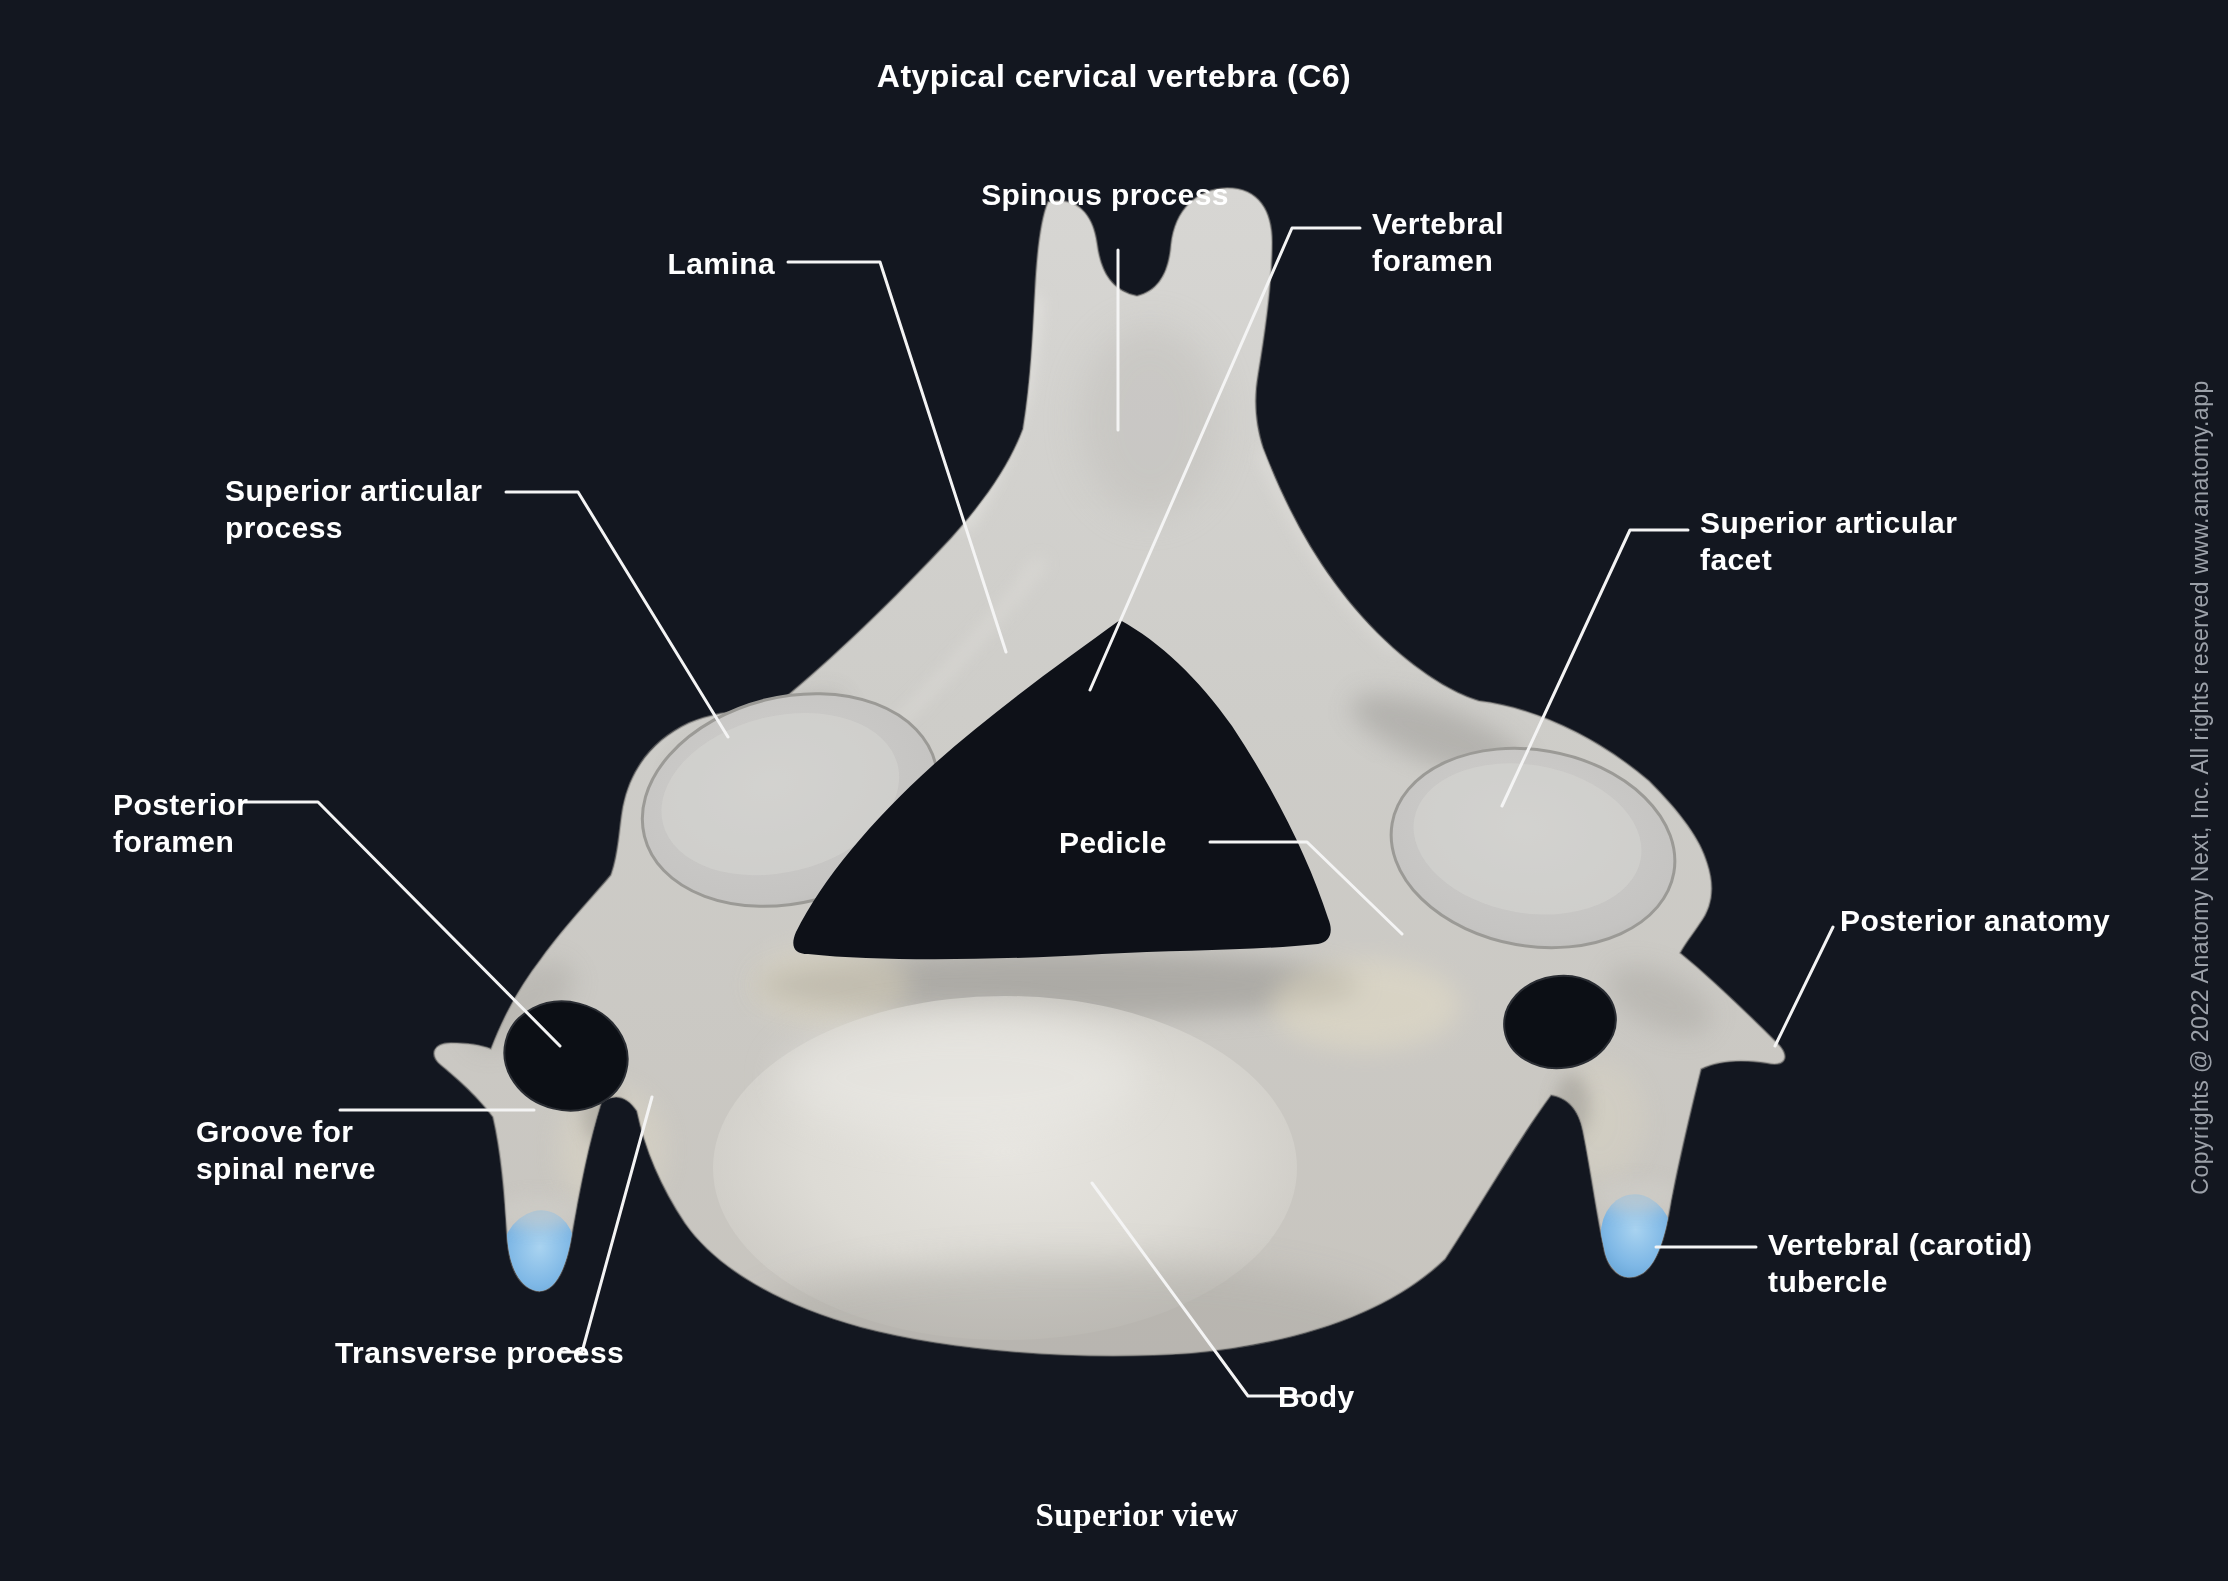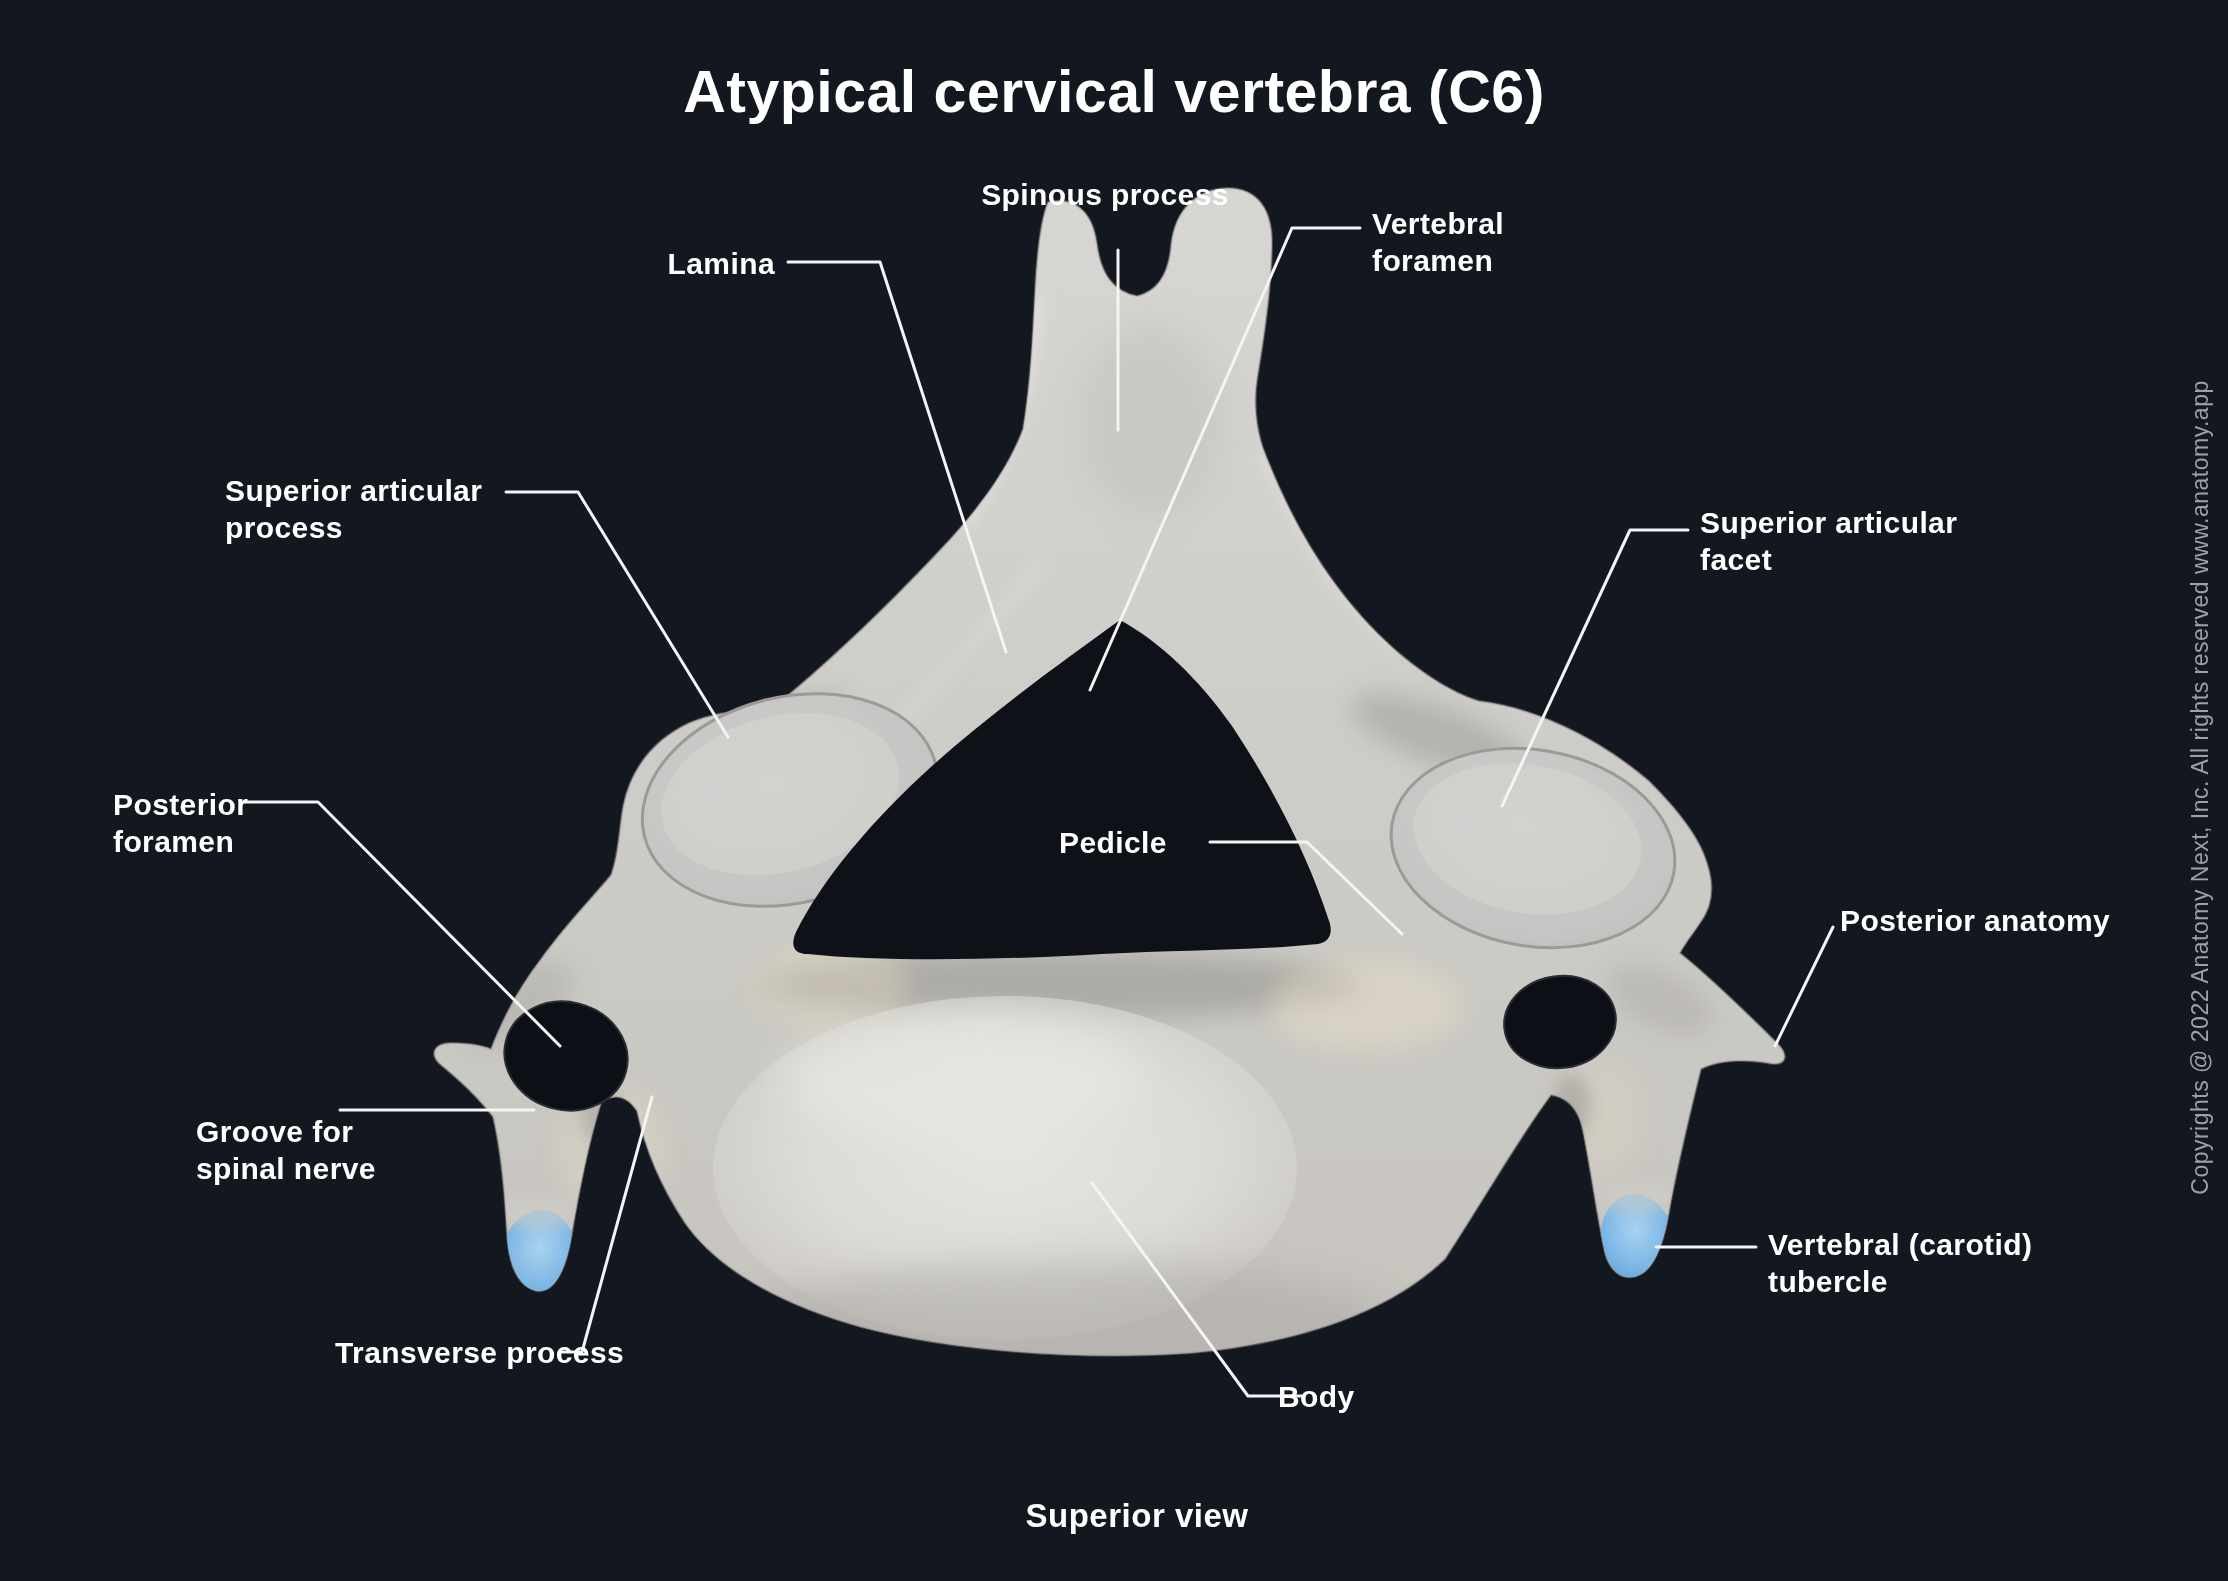--- a/index.html
+++ b/index.html
@@ -8,21 +8,21 @@
   }
   html,body{margin:0;padding:0;background:#000;}
   #stage{
     position:relative; width:2228px; height:1581px; overflow:hidden;
     background:var(--background);
     font-family:"Liberation Sans", sans-serif;
   }
   #vertebra-svg{position:absolute; left:0; top:0;}
   .page-title{
     position:absolute; left:1114px; top:58px; transform:translateX(-50%);
-    color:var(--label-text); font-size:59px; font-weight:700; letter-spacing:.5px;
+    color:var(--label-text); font-size:32px; font-weight:700; letter-spacing:.5px;
     white-space:nowrap;
   }
   .label{
     position:absolute; color:var(--label-text);
     font-size:30px; line-height:37px; font-weight:600; letter-spacing:.4px;
     white-space:nowrap;
   }
   .label span{display:block;}
   #lbl-spinous-process{left:1105px; top:176px; transform:translateX(-50%);}
   #lbl-lamina{right:1453px; top:245px; text-align:right;}
@@ -33,20 +33,21 @@
   #lbl-transverse-process{left:335px; top:1334px;}
   #lbl-pedicle{left:1059px; top:824px;}
   #lbl-superior-articular-facet{left:1700px; top:504px;}
   #lbl-posterior-tubercle{left:1840px; top:902px;}
   #lbl-anterior-carotid-tubercle{left:1768px; top:1226px;}
   #lbl-body{left:1278px; top:1378px;}
   .view-caption{
     position:absolute; left:1137px; top:1497px; transform:translateX(-50%);
     color:var(--label-text); font-size:33px; font-weight:700; letter-spacing:.5px;
     white-space:nowrap;
+    font-family:Liberation Serif, serif;
   }
   .brand{position:absolute; left:44px; top:1474px; display:flex; align-items:center;}
   .brand-name{
     color:var(--label-text); font-size:34px; font-weight:500; letter-spacing:.6px;
     margin-left:20px; margin-top:22px;
   }
   .copyright{
     position:absolute; left:1770px; top:774px; width:860px;
     transform:rotate(-90deg);
     color:var(--copyright-text); font-size:23px; font-weight:400; letter-spacing:.5px;

